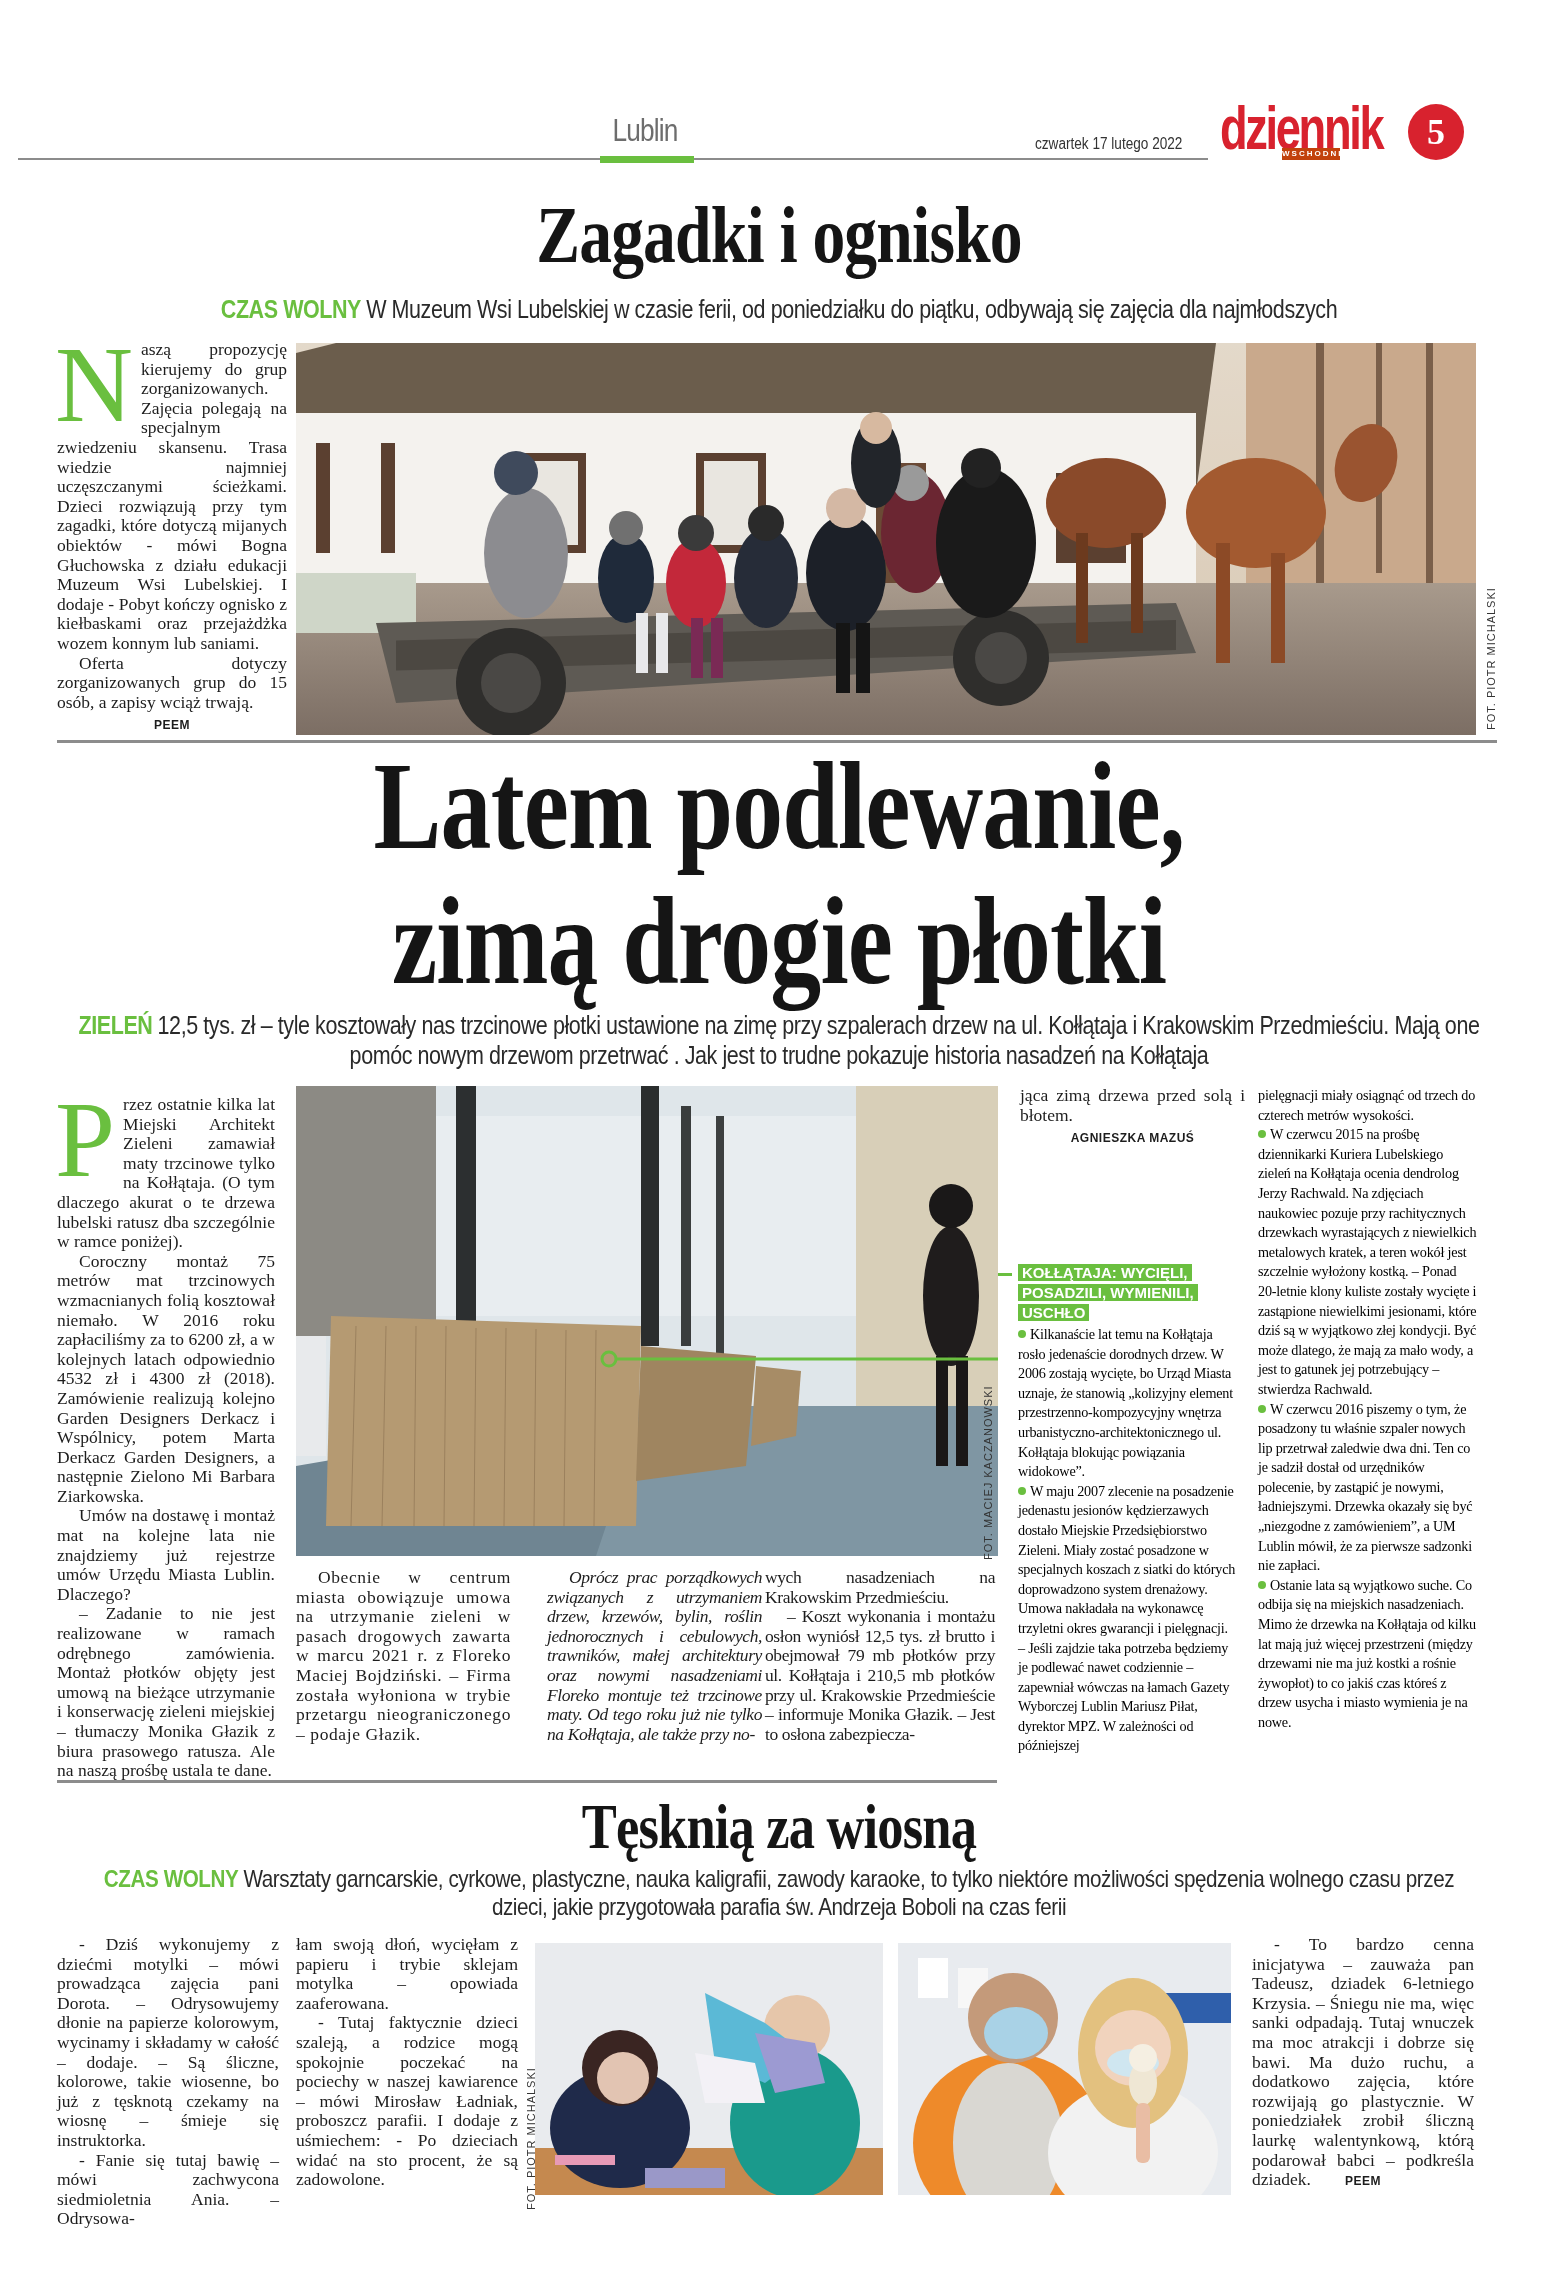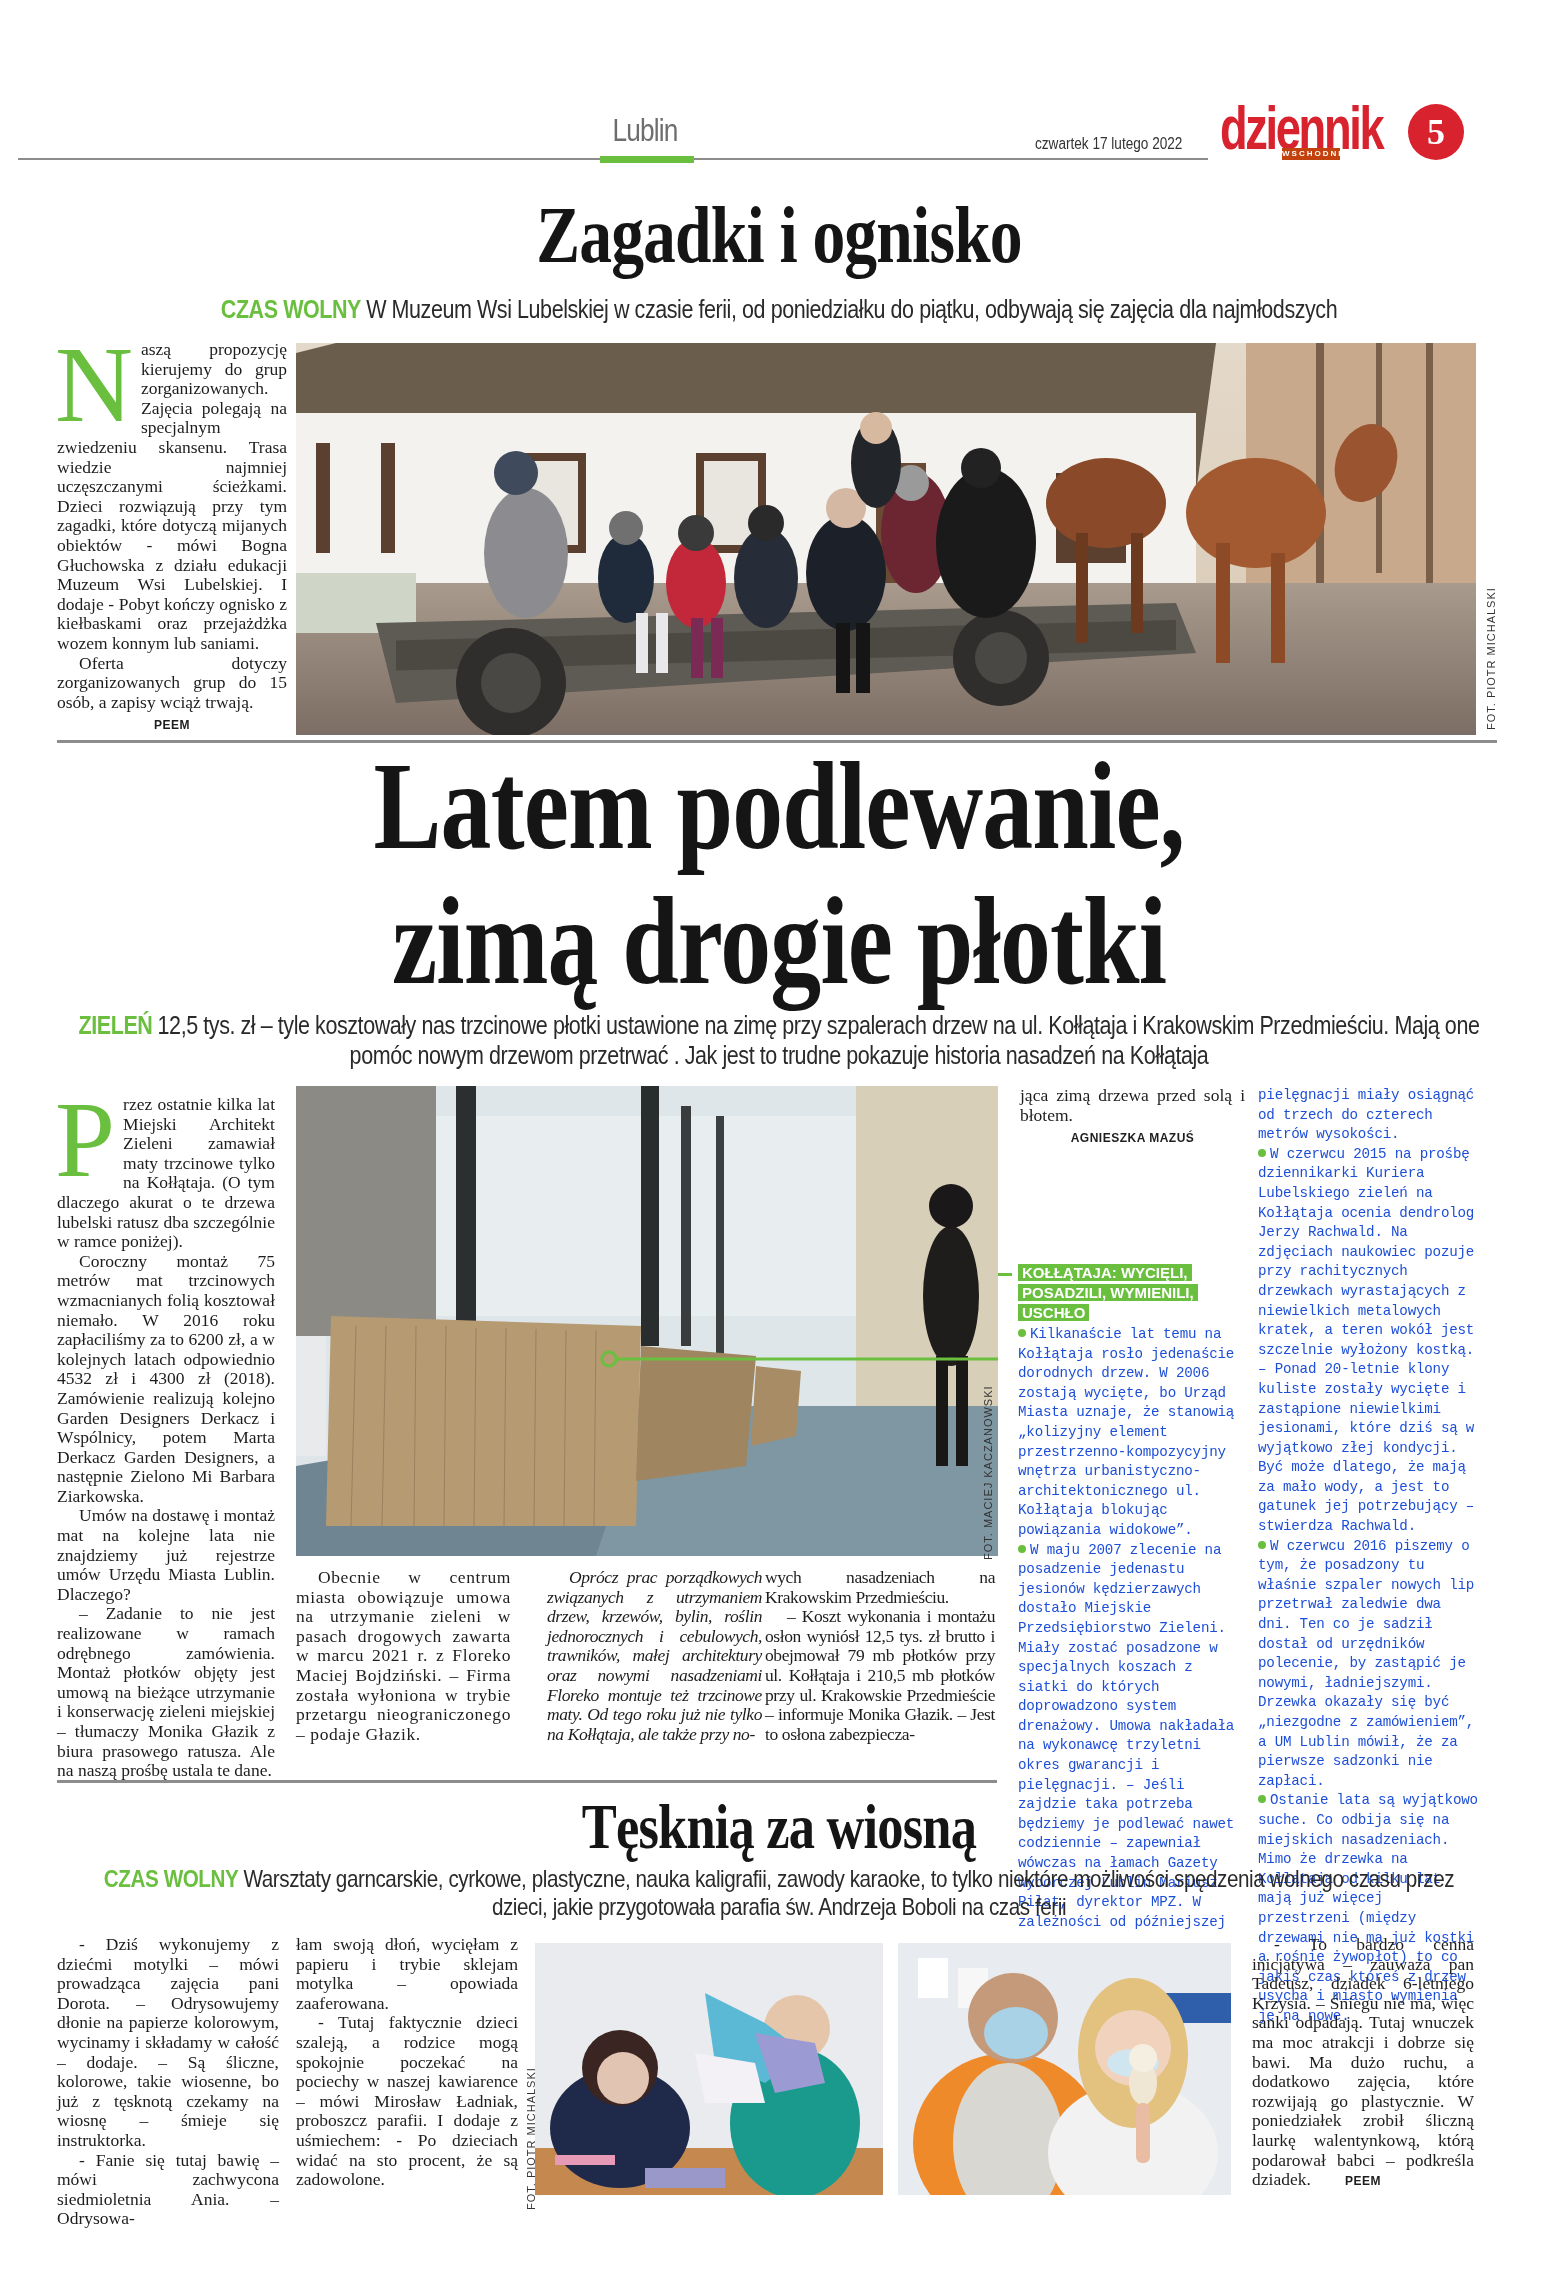--- a/index.html
+++ b/index.html
@@ -31,21 +31,21 @@
   .lead2 { left: -40px; top: 1010px; width: 1638px; transform: scaleX(0.86); transform-origin: center; }
   .lead3 { left: -30px; top: 1865px; width: 1618px; transform: scaleX(0.86); transform-origin: center; font-size: 24px; line-height: 28px; }
 
   
   .col { font-family: "Liberation Serif", serif; font-size: 17.5px; line-height: 19.6px; text-align: justify; hyphens: auto; color: #1d1d1d; }
   .col p { text-indent: 22px; }
   .col p.first { text-indent: 0; }
   .dropcap { float: left; font-size: 108px; line-height: 82px; color: #6abf3f; margin: 4px 8px 0 -2px; font-family: "Liberation Serif", serif; }
   .byline { text-align: center; font-family: "Liberation Sans", sans-serif; font-weight: bold; font-size: 12px; letter-spacing: 0.5px; margin-top: 4px; }
 
-  .col-sans { font-family: Liberation Mono, monospace; font-size: 14.2px; line-height: 19.6px; color: #1d4ed8; letter-spacing: -0.2px; }
+  .col-sans { font-family: Liberation Serif, serif; font-size: 14.2px; line-height: 19.6px; color: #000000; letter-spacing: -0.2px; }
   .col-sans .dot { display: inline-block; width: 8px; height: 8px; border-radius: 50%; background: #6abf3f; margin-right: 4px; vertical-align: 1px; }
 
   .rule { height: 3px; background: #8c8c8c; }
   .credit { font-family: "Liberation Sans", sans-serif; font-size: 11px; color: #333; letter-spacing: 1px; writing-mode: vertical-rl; transform: rotate(180deg); white-space: nowrap; }
 
   
   .photo { overflow: hidden; }
   .photo svg { display: block; width: 100%; height: 100%; }
 
   .box-title { font-family: "Liberation Sans", sans-serif; font-weight: 900; font-size: 15px; color: #fff; line-height: 20px; }

